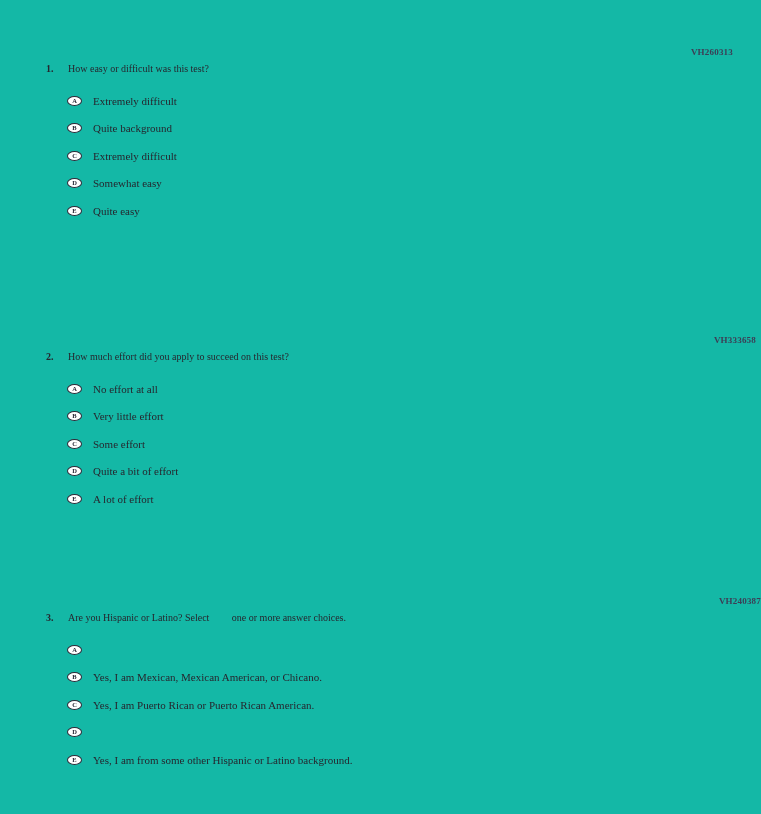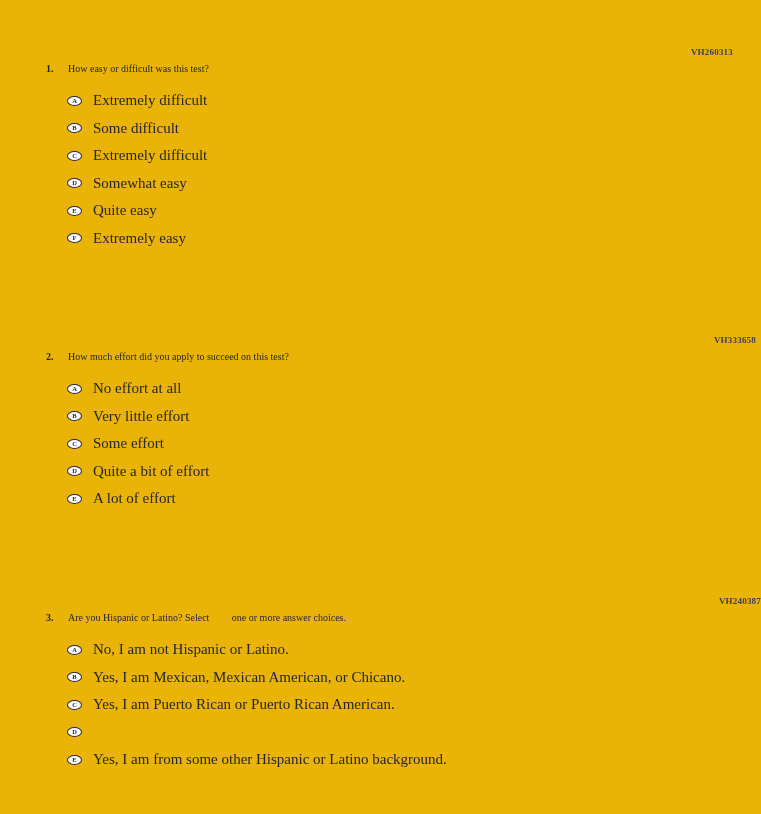--- a/index.html
+++ b/index.html
@@ -1,36 +1,36 @@
 <!DOCTYPE html>
 <html><head>
 <meta charset="utf-8">
 <style>
   html,body{margin:0;padding:0;background:#ffffff;}
   .page{
-    position:relative;width:761px;height:814px;background:#eab308;overflow:hidden;
+    position:relative;width:761px;height:814px;background:#14b8a6;overflow:hidden;
     font-family:"Liberation Serif","DejaVu Serif",serif;color:#26262e;
   }
   .qblock{position:absolute;left:0;width:100%;}
   .code{
     position:absolute;right:28px;top:0;font-size:9px;color:#3d3d55;
     letter-spacing:0.2px;font-weight:bold;
   }
   .qline{position:absolute;left:46px;top:16px;font-size:10px;line-height:1.2;white-space:nowrap;}
   .qnum{font-weight:bold;display:inline-block;width:22px;}
   .qbold{font-weight:normal;margin-left:20px;}
   .opts{position:absolute;left:67px;top:40px;}
   .opt{display:flex;align-items:center;height:27.5px;cursor:pointer;}
   .bubble{
     width:15px;height:10px;min-width:15px;box-sizing:border-box;
     border:1.2px solid #2a2a38;border-radius:50%;
     display:flex;align-items:center;justify-content:center;background:#ffffff;
   }
   .bletter{font-size:6.5px;font-weight:bold;line-height:1;color:#2a2a38;transform:translateY(-0.5px);}
-  .olabel{margin-left:11px;font-size:15px;white-space:nowrap;}
+  .olabel{margin-left:11px;font-size:11px;white-space:nowrap;}
 </style>
 </head>
 <body>
 
 <div class="page">
 
   <section class="qblock" style="top:47px;height:212px;">
     <div class="code">VH260313</div>
     <div class="qline">
       <span class="qnum">1.</span><span class="qtext"><span>How easy or difficult was this test?</span><span class="qbold"></span><span></span></span>
@@ -39,45 +39,39 @@
       <div class="opt">
         <span class="bubble">
             <span class="bletter">A</span>
           </span>
         <span class="olabel">Extremely difficult</span>
       </div>
       <div class="opt">
         <span class="bubble">
             <span class="bletter">B</span>
           </span>
-        <span class="olabel">Some difficult</span>
+        <span class="olabel">Quite background</span>
       </div>
       <div class="opt">
         <span class="bubble">
             <span class="bletter">C</span>
           </span>
         <span class="olabel">Extremely difficult</span>
       </div>
       <div class="opt">
         <span class="bubble">
             <span class="bletter">D</span>
           </span>
         <span class="olabel">Somewhat easy</span>
       </div>
       <div class="opt">
         <span class="bubble">
             <span class="bletter">E</span>
           </span>
         <span class="olabel">Quite easy</span>
-      </div>
-      <div class="opt">
-        <span class="bubble">
-            <span class="bletter">F</span>
-          </span>
-        <span class="olabel">Extremely easy</span>
       </div>
     </div>
   </section>
 
   <section class="qblock" style="top:335px;height:185px;padding-left:23px;">
     <div class="code">VH333658</div>
     <div class="qline">
       <span class="qnum">2.</span><span class="qtext"><span>How much effort did you apply to succeed on this test?</span><span class="qbold"></span><span></span></span>
     </div>
     <div class="opts">
@@ -117,21 +111,20 @@
   <section class="qblock" style="top:596px;height:185px;padding-left:28px;">
     <div class="code">VH240387</div>
     <div class="qline">
       <span class="qnum">3.</span><span class="qtext"><span>Are you Hispanic or Latino? Select </span><span class="qbold">one or more</span><span> answer choices.</span></span>
     </div>
     <div class="opts">
       <div class="opt">
         <span class="bubble">
             <span class="bletter">A</span>
           </span>
-        <span class="olabel">No, I am not Hispanic or Latino.</span>
       </div>
       <div class="opt">
         <span class="bubble">
             <span class="bletter">B</span>
           </span>
         <span class="olabel">Yes, I am Mexican, Mexican American, or Chicano.</span>
       </div>
       <div class="opt">
         <span class="bubble">
             <span class="bletter">C</span>

